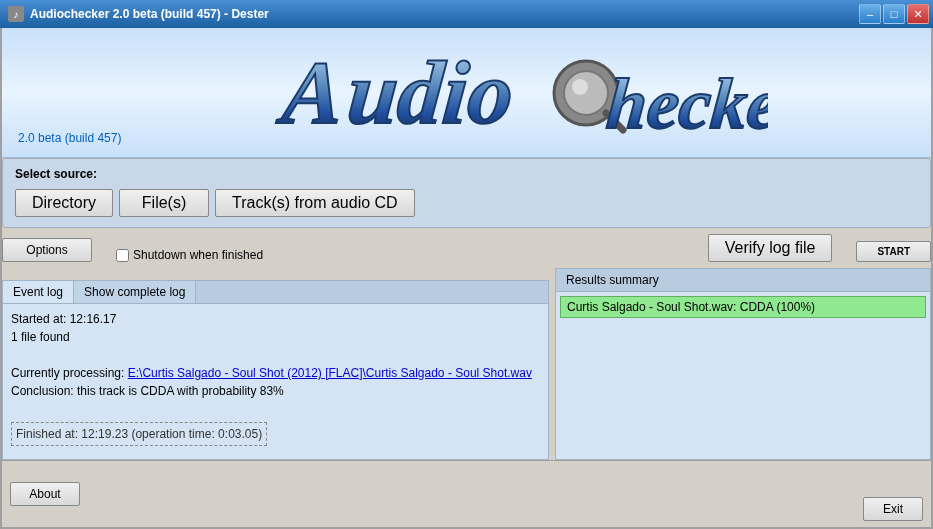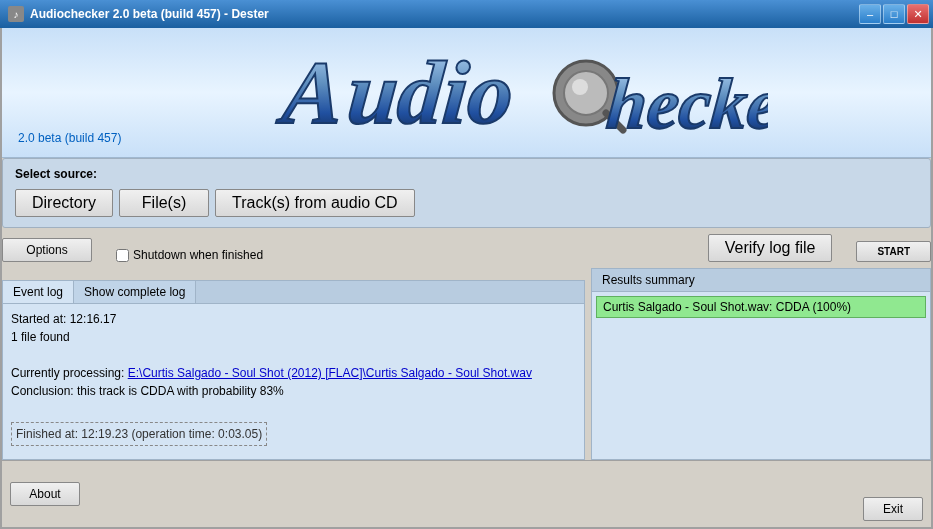--- a/index.html
+++ b/index.html
@@ -225,21 +225,21 @@
     }
     .log-finished {
       border: 1px dashed #888;
       padding: 2px 4px;
       display: inline-block;
       margin-top: 4px;
       color: #333;
     }
 
     .results-panel {
-      width: 340px;
+      width: 376px;
       background: #d4e4f4;
       border: 1px solid #a0b4c8;
       display: flex;
       flex-direction: column;
     }
     .results-header {
       background: #b8cce0;
       border-bottom: 1px solid #a0b4c8;
       padding: 4px 10px;
       font-size: 12px;

